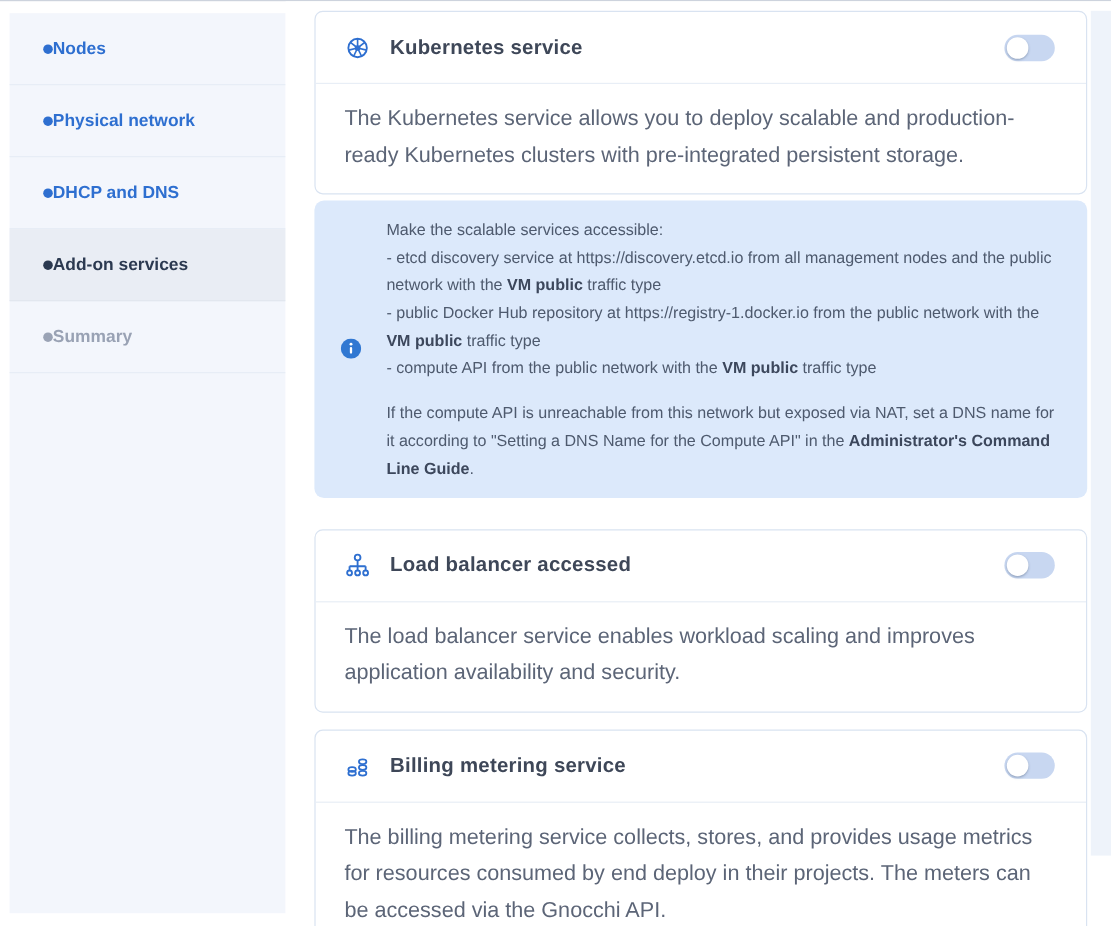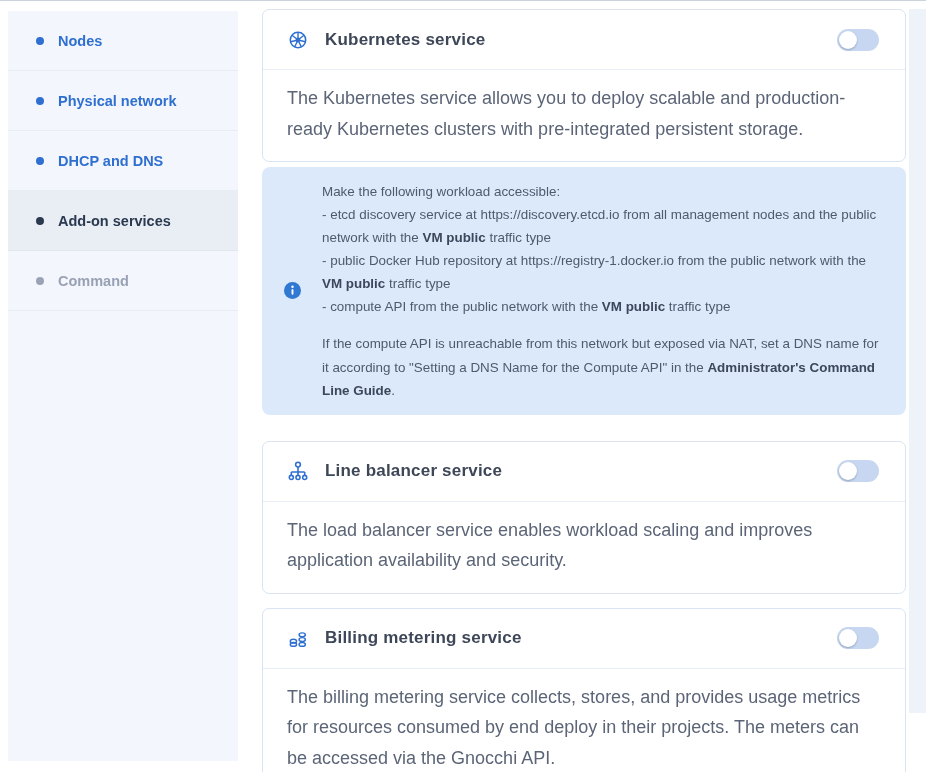--- a/index.html
+++ b/index.html
@@ -4,21 +4,21 @@
 <style>
   * { margin:0; padding:0; box-sizing:border-box; }
   html,body { width:926px; height:772px; background:#ffffff;
     font-family:"Liberation Sans", sans-serif; }
   .page { position:relative; width:926px; height:772px; background:#fff; overflow:hidden;
     border-top:1px solid #cdd3dd; }
 
   
   .sidebar { position:absolute; left:8px; top:10px; width:230px; height:750px;
     background:#f3f6fc; }
-  .step { display:flex; align-items:center; gap:14px; height:60px; padding-left:28px;
+  .step { display:flex; align-items:center; height:60px; padding-left:28px;
     border-bottom:1px solid #e7edf6; font-size:14.5px; font-weight:700; cursor:pointer; }
   .bullet { width:8px; height:8px; border-radius:50%; flex:0 0 auto; }
   .step[data-state="completed"] { color:#2e6fd0; }
   .step[data-state="completed"] .bullet { background:#2e6fd0; }
   .step[data-state="active"] { color:#2b3950; background:#e9edf4; border-bottom-color:#e2e7ef; }
   .step[data-state="active"] .bullet { background:#2b3950; }
   .step[data-state="upcoming"] { color:#99a2b4; }
   .step[data-state="upcoming"] .bullet { background:#9aa3b5; }
 
   
@@ -77,21 +77,21 @@
     <div class="step" data-state="completed">
       <span class="bullet"></span>
       <span>DHCP and DNS</span>
     </div>
     <div class="step" data-state="active">
       <span class="bullet"></span>
       <span>Add-on services</span>
     </div>
     <div class="step" data-state="upcoming">
       <span class="bullet"></span>
-      <span>Command</span>
+      <span>Summary</span>
     </div>
   </aside>
 
   <main class="content">
 
     <section class="card card-k8s-gap">
       <div class="card-header">
         <svg class="svc-icon" viewBox="0 0 24 24">
           <circle cx="12" cy="12" r="8.4" fill="none" stroke="currentColor" stroke-width="1.7"></circle>
           <g stroke="currentColor" stroke-width="1.5">
@@ -115,38 +115,38 @@
 
     <div class="info-note">
       <div class="info-icon-col">
         <svg viewBox="0 0 16 16">
           <circle cx="8" cy="8" r="8" fill="#3178d2"></circle>
           <circle cx="8" cy="4.5" r="1.15" fill="#fff"></circle>
           <rect x="7.1" y="6.7" width="1.8" height="5.3" rx="0.9" fill="#fff"></rect>
         </svg>
       </div>
       <div class="info-text">
-        <div>Make the following workload accessible:</div>
+        <div>Make the scalable services accessible:</div>
         <div>- etcd discovery service at https://discovery.etcd.io from all management nodes and the public network with the <b>VM public</b> traffic type</div>
         <div>- public Docker Hub repository at https://registry-1.docker.io from the public network with the <b>VM public</b> traffic type</div>
         <div>- compute API from the public network with the <b>VM public</b> traffic type</div>
         <div class="info-para2">If the compute API is unreachable from this network but exposed via NAT, set a DNS name for it according to "Setting a DNS Name for the Compute API" in the <b>Administrator's Command Line Guide</b>.</div>
       </div>
     </div>
 
     <section class="card card-lb">
       <div class="card-header">
         <svg class="svc-icon" viewBox="0 0 24 24" fill="none" stroke="currentColor" stroke-width="1.7">
           <circle cx="12" cy="5" r="2.6"></circle>
           <circle cx="4.7" cy="19" r="2.2"></circle>
           <circle cx="12" cy="19" r="2.2"></circle>
           <circle cx="19.3" cy="19" r="2.2"></circle>
           <path d="M12 7.6 V13 M4.7 13 H19.3 M4.7 13 V16.7 M12 13 V16.7 M19.3 13 V16.7"></path>
         </svg>
-        <h2 class="card-title">Line balancer service</h2>
+        <h2 class="card-title">Load balancer accessed</h2>
         <div class="toggle" role="switch" aria-checked="false" data-state="off">
           <div class="knob"></div>
         </div>
       </div>
       <p class="card-body">The load balancer service enables workload scaling and improves application availability and security.</p>
     </section>
 
     <section class="card card-billing">
       <div class="card-header">
         <svg class="svc-icon" viewBox="0 0 24 24" fill="none" stroke="currentColor" stroke-width="1.6">

